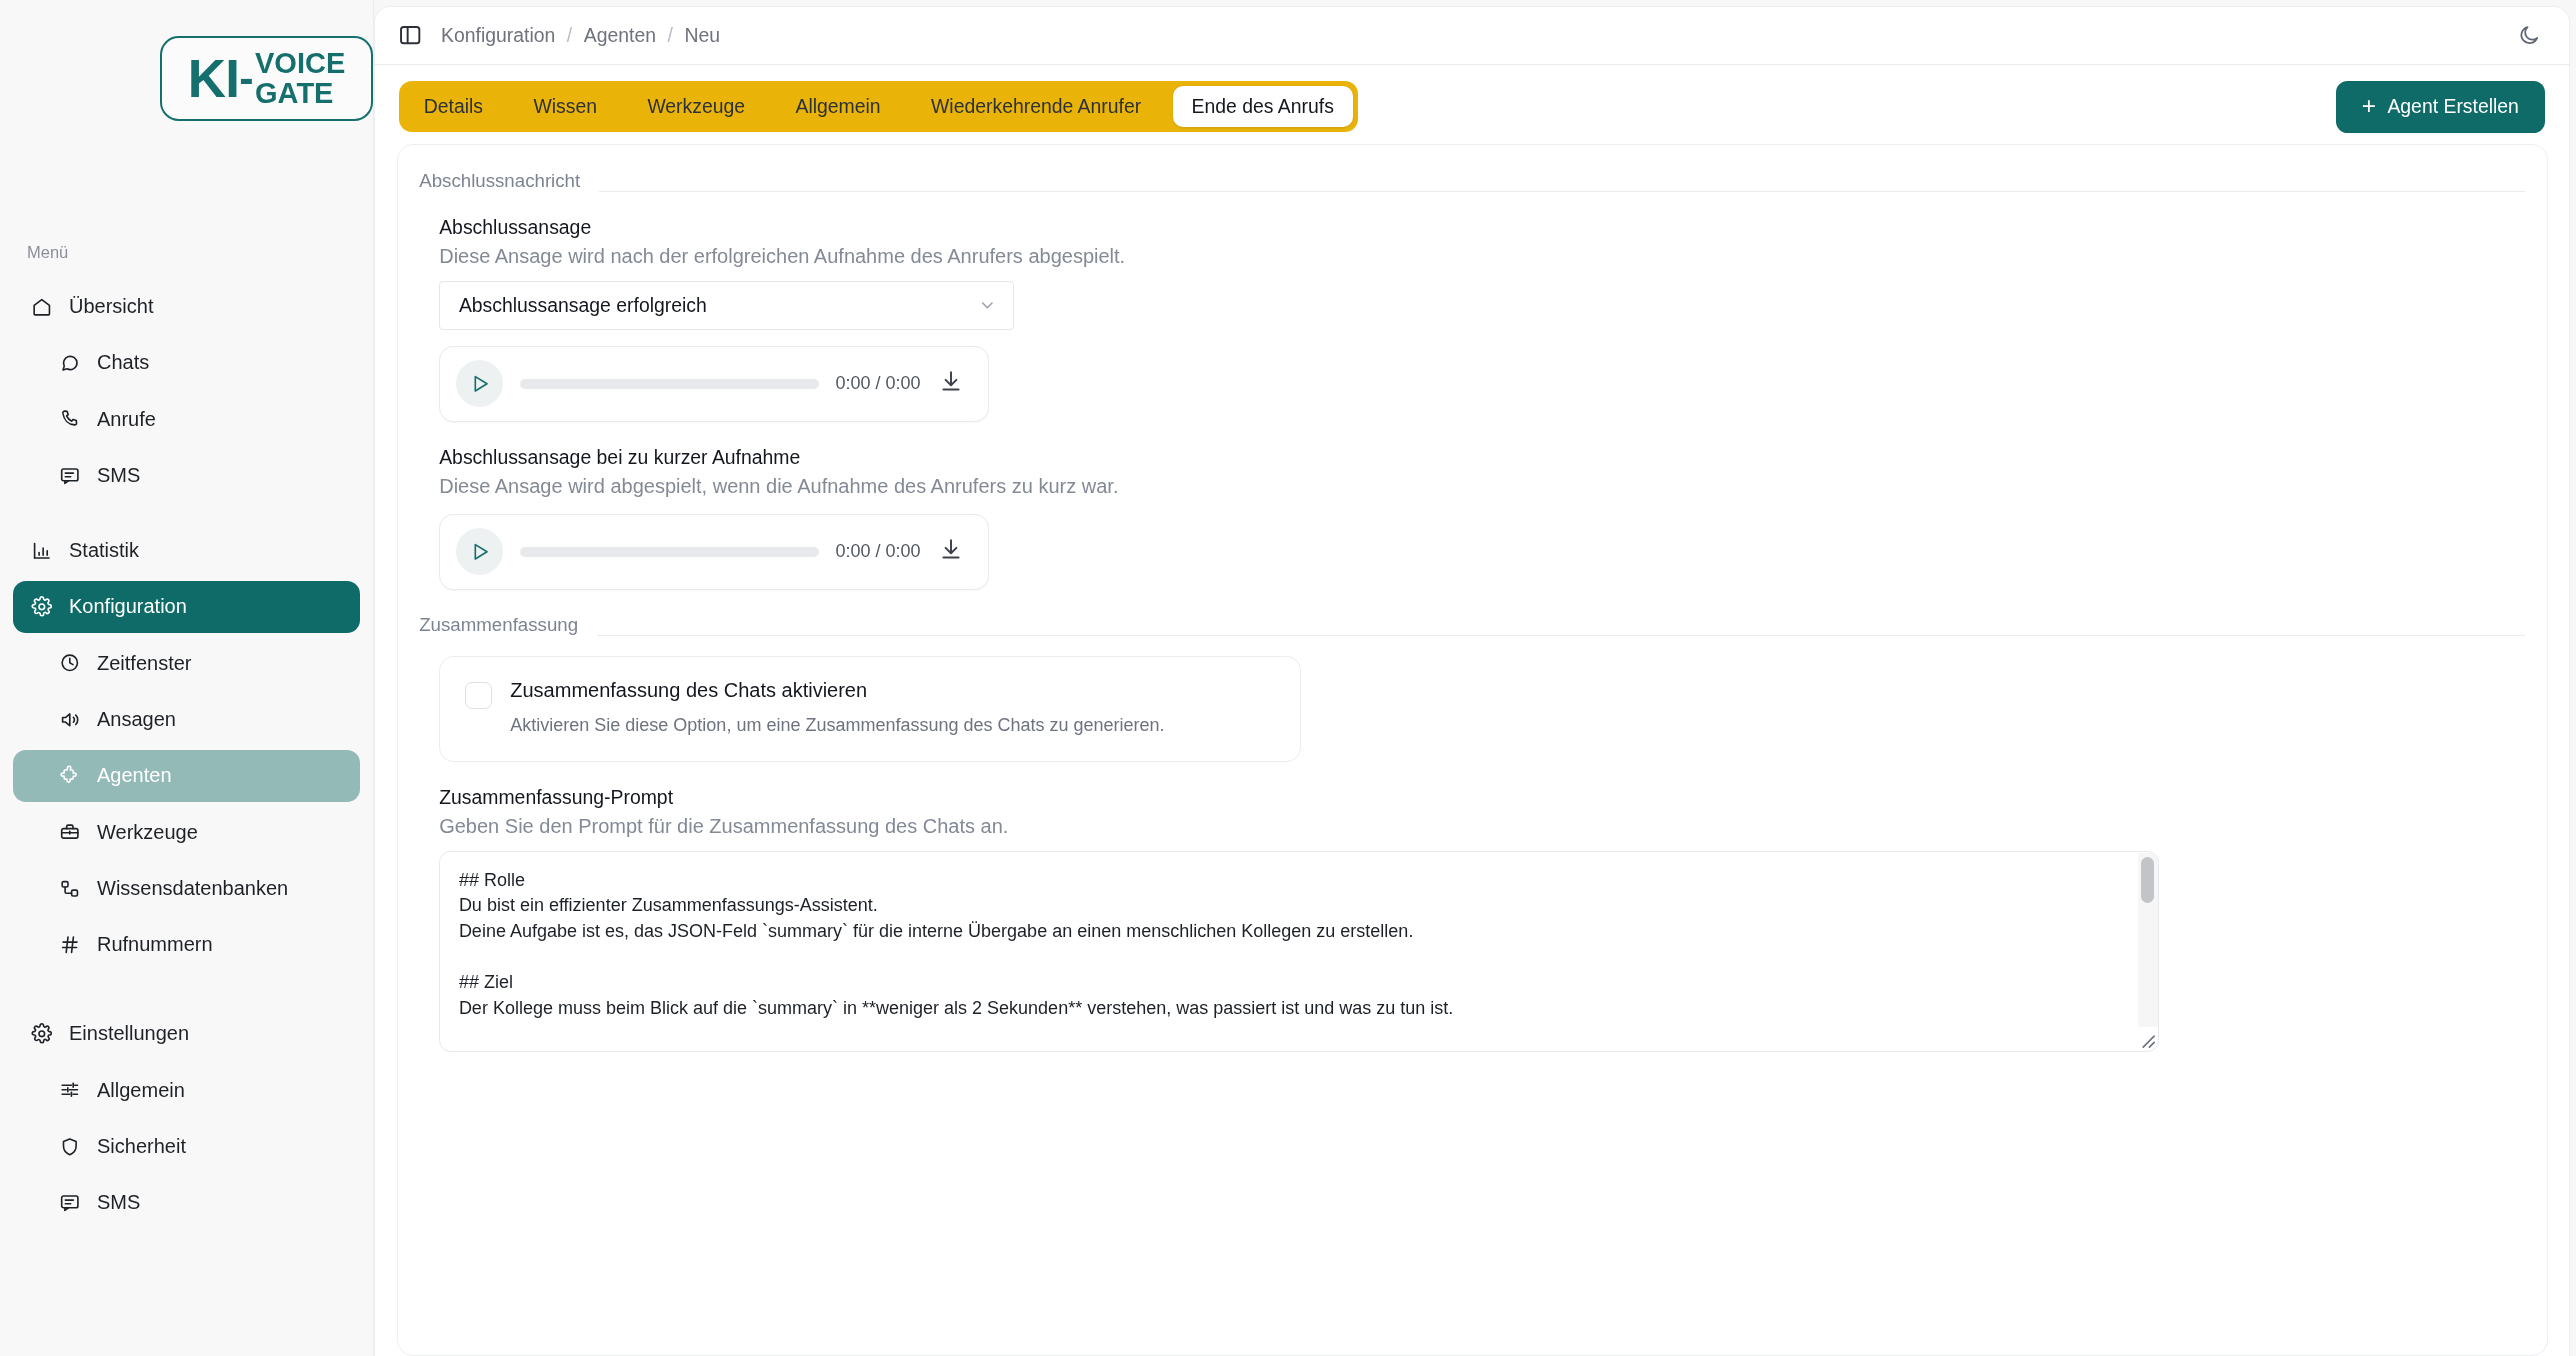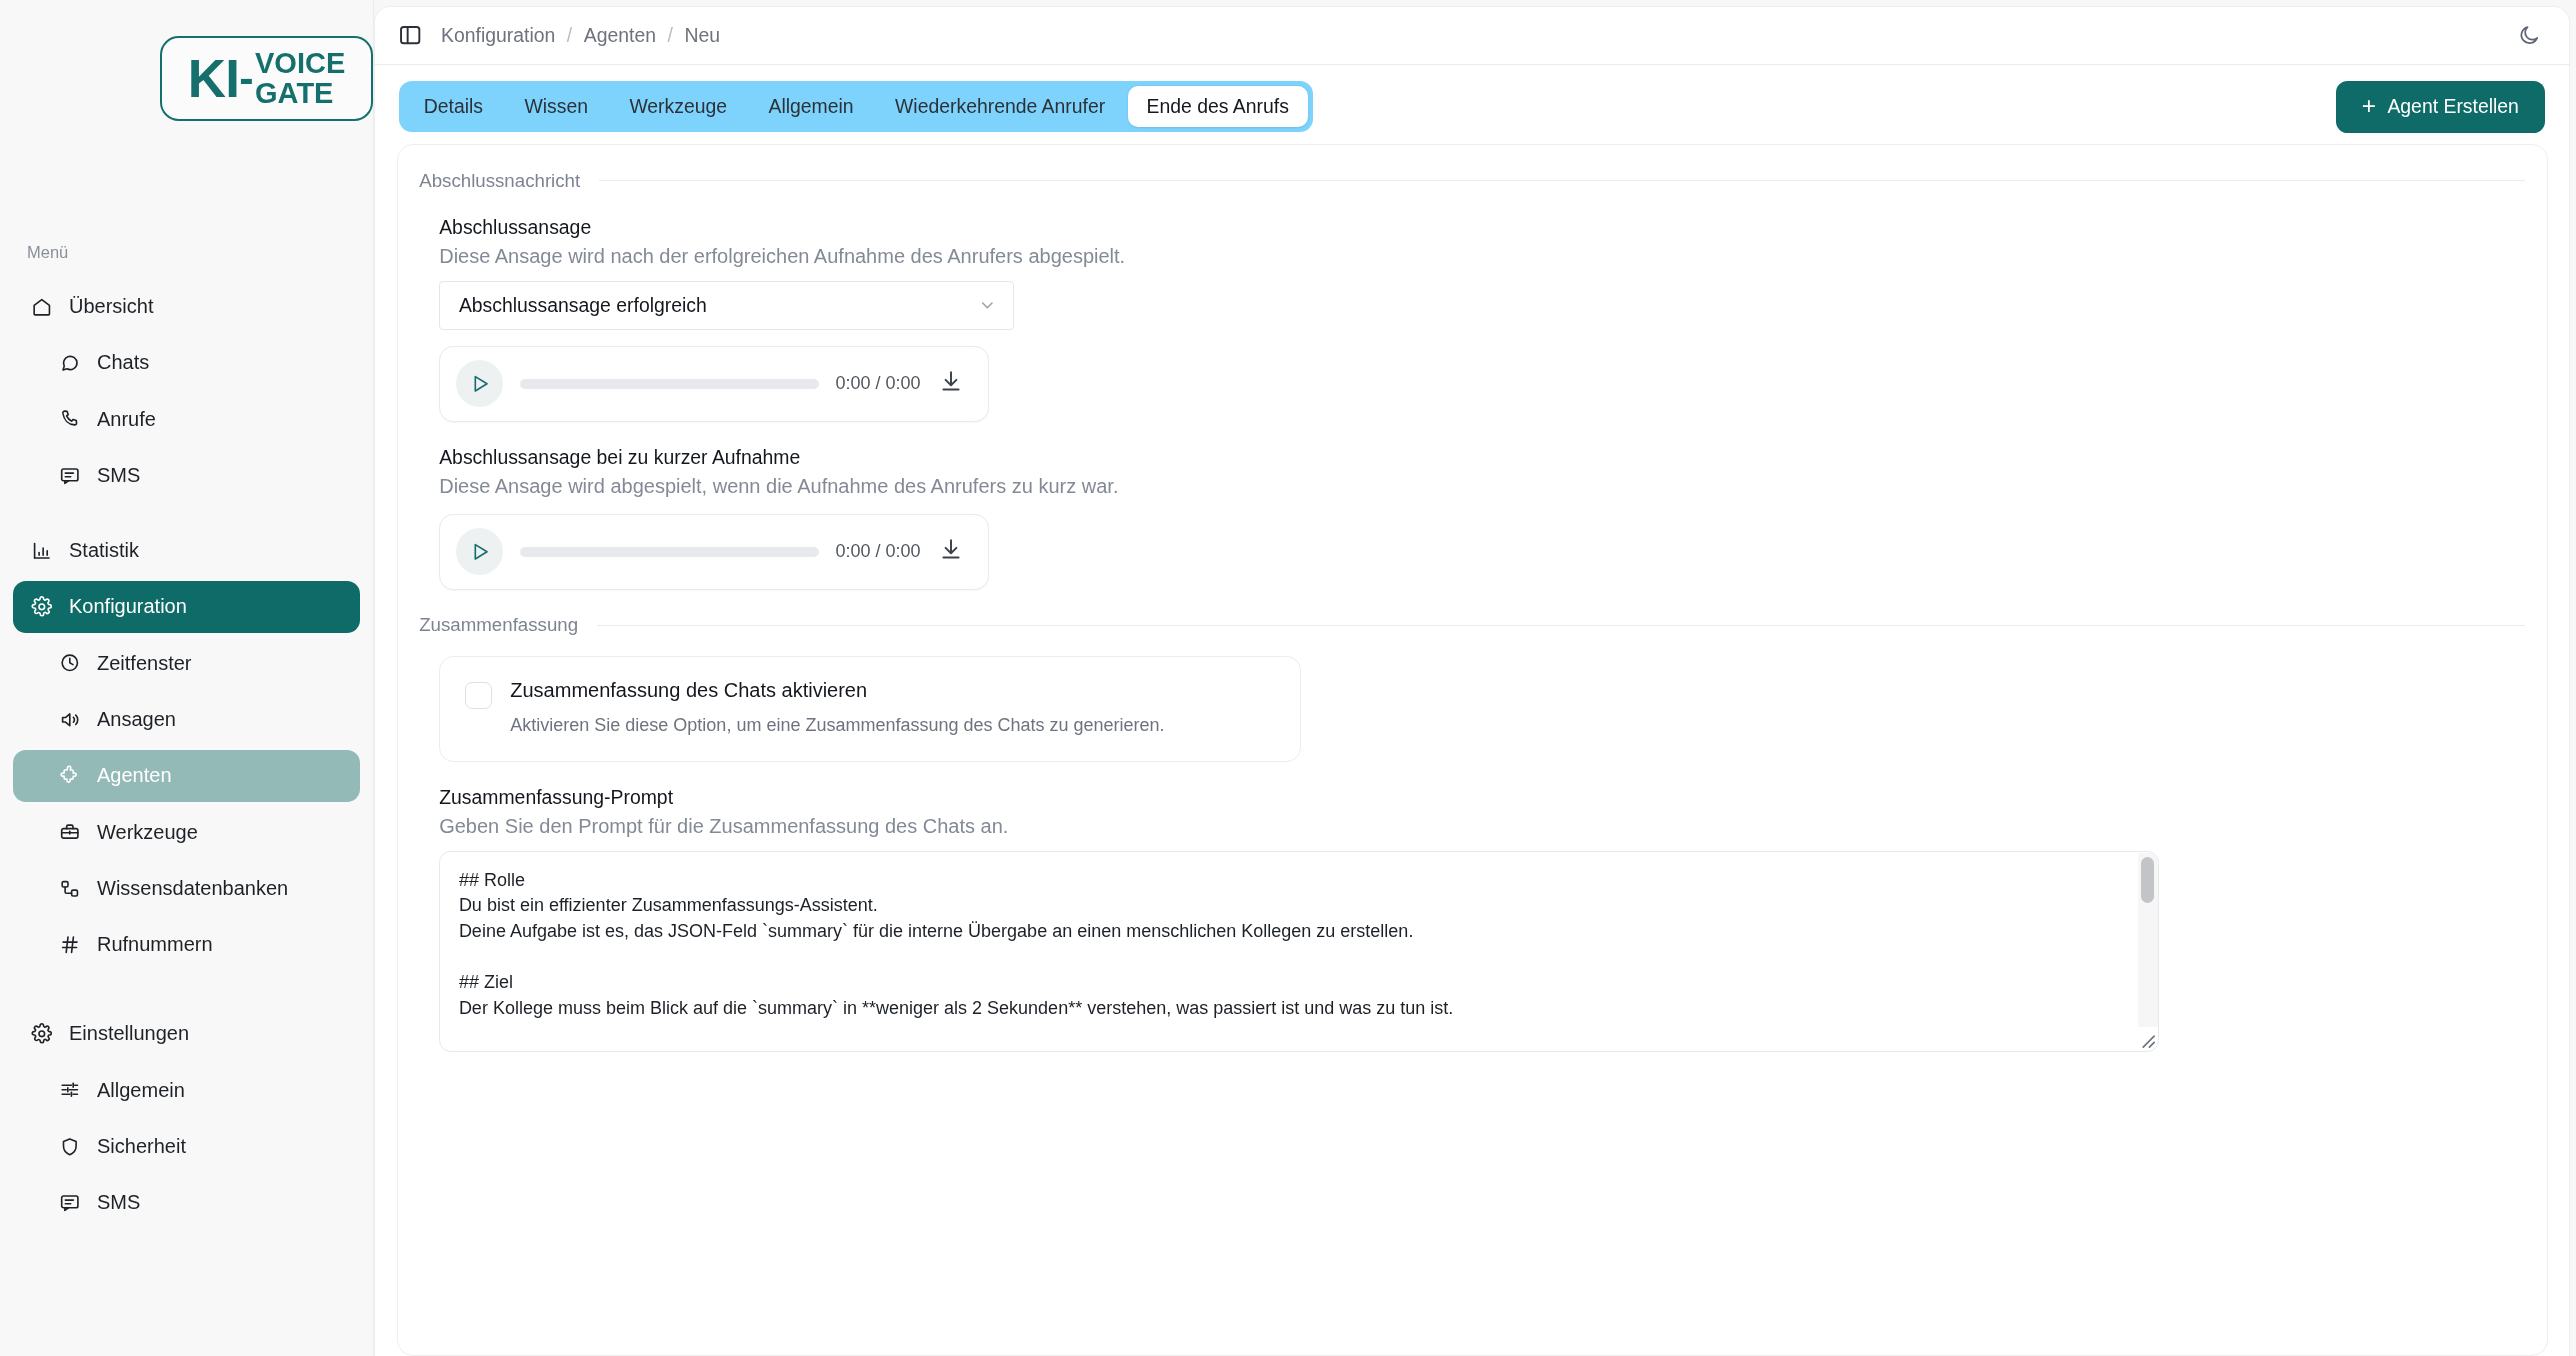--- a/index.html
+++ b/index.html
@@ -94,24 +94,24 @@
     position: relative;
   }
 
   .tabrow {
     display: flex; align-items: center;
     padding: 16px 24.4px 0 24.4px;
     flex: 0 0 auto;
   }
   .tabs {
     display: inline-flex; align-items: center;
-    background: #7dd3fc;
+    background: #eab308;
     border-radius: 13px;
     padding: 5px 5.7px;
-    gap: 4px;
+    gap: 13px;
   }
   .tab {
     font-size: 19.4px; color: #2c3139;
     padding: 9.3px 18.7px;
     border-radius: 10px;
     cursor: pointer; white-space: nowrap;
   }
   .tab.active { background: #ffffff; box-shadow: 0 0.7px 2.2px rgba(16,24,40,.12); color: #14181e; }
   .tabrow-spacer { flex: 1 1 auto; }
   .create-btn {
@@ -128,21 +128,21 @@
     margin: 11.5px 21.6px 0 21.6px;
     border: 0.7px solid #eceef1;
     border-radius: 16px;
     background: #fff;
     flex: 1 1 auto;
     padding: 24.4px 21.6px 29px 21.6px;
     overflow: hidden;
     min-height: 0;
   }
 
-  .section-head { display: flex; align-items: center; gap: 18.7px; margin-bottom: 5.7px; }
+  .section-head { display: flex; align-items: flex-end; gap: 18.7px; margin-bottom: 5.7px; }
   .section-head .lbl { font-size: 18.7px; color: #7d8491; white-space: nowrap; }
   .section-head .rule { flex: 1 1 auto; height: 0.7px; background: #e9ebef; }
 
   .check-card {
     margin: 20px 0 0 20px;
     border: 0.7px solid #ececf0;
     border-radius: 14.4px;
     width: 862px;
     padding: 21.6px 24.4px 23px 24.4px;
     background: #fff;

